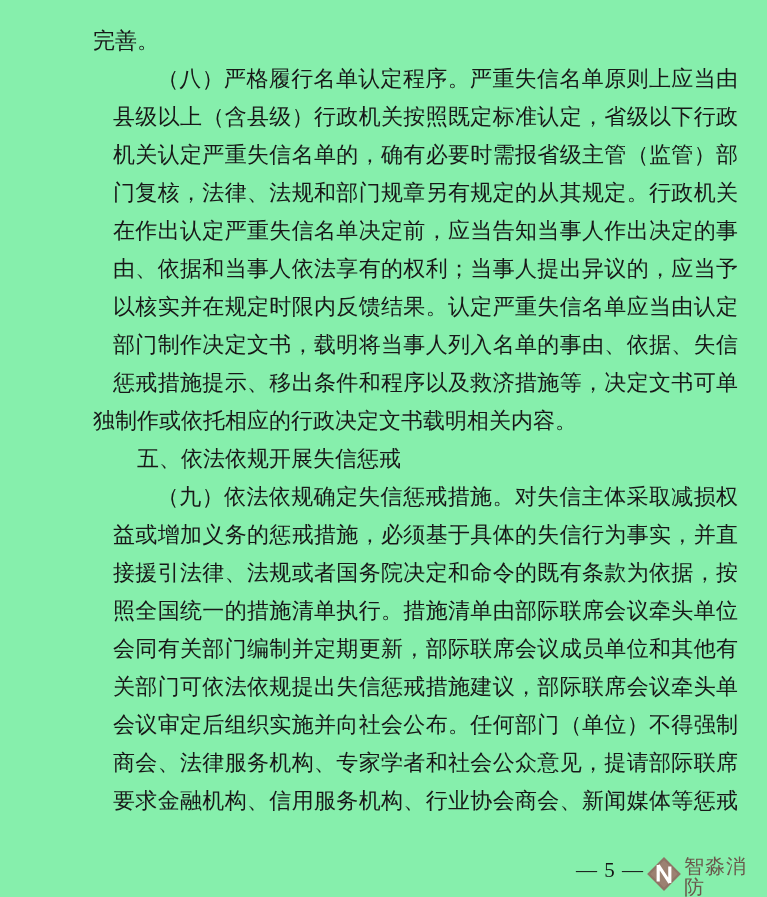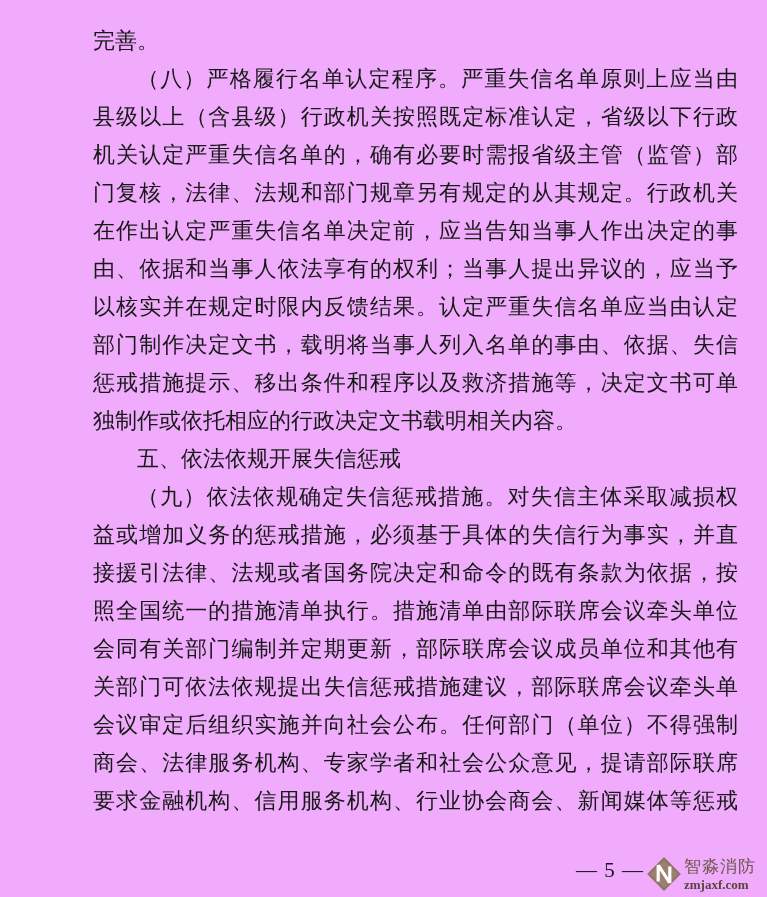--- a/index.html
+++ b/index.html
@@ -5,40 +5,41 @@
   html, body { margin: 0; padding: 0; }
   body {
     width: 767px; height: 897px;
     background: #ffffff;
     overflow: hidden;
     position: relative;
     font-family: "Liberation Serif", serif;
   }
   .page {
     position: absolute; inset: 0;
-    background: #f0abfc;
+    background: #86efac;
   }
   .textblock {
     position: absolute;
     left: 93px; top: 22px;
     width: 645px;
   }
   .line {
     font-family: "Liberation Serif", serif;
     font-size: 22px;
     height: 38px;
     line-height: 38px;
     color: #181818;
     text-align: left;
     white-space: normal;
     overflow: hidden;
   }
   .line.just {
     text-align: justify;
     text-align-last: justify;
+    margin-left: 20px;
   }
   .line.ind { text-indent: 44px; }
   .line.head { font-weight: normal; }
   .pagenum {
     position: absolute;
     left: 576px; top: 857px;
     font-size: 21px;
     line-height: 26px;
     color: #141414;
     letter-spacing: 1px;
@@ -46,21 +47,21 @@
   }
   .brand {
     position: absolute;
     left: 645px; top: 855px;
     display: flex;
     align-items: flex-start;
   }
   .brand-logo { width: 38px; height: 38px; flex: 0 0 auto; }
   .brand-text { display: flex; flex-direction: column; margin-left: 1px; padding-top: 1px; }
   .brand-name {
-    font-size: 17px;
+    font-size: 20px;
     line-height: 21px;
     color: #6a584c;
     letter-spacing: 1px;
     font-family: "Liberation Sans", sans-serif;
   }
   .brand-domain {
     font-size: 13px;
     line-height: 15px;
     color: #55463c;
     font-weight: bold;

